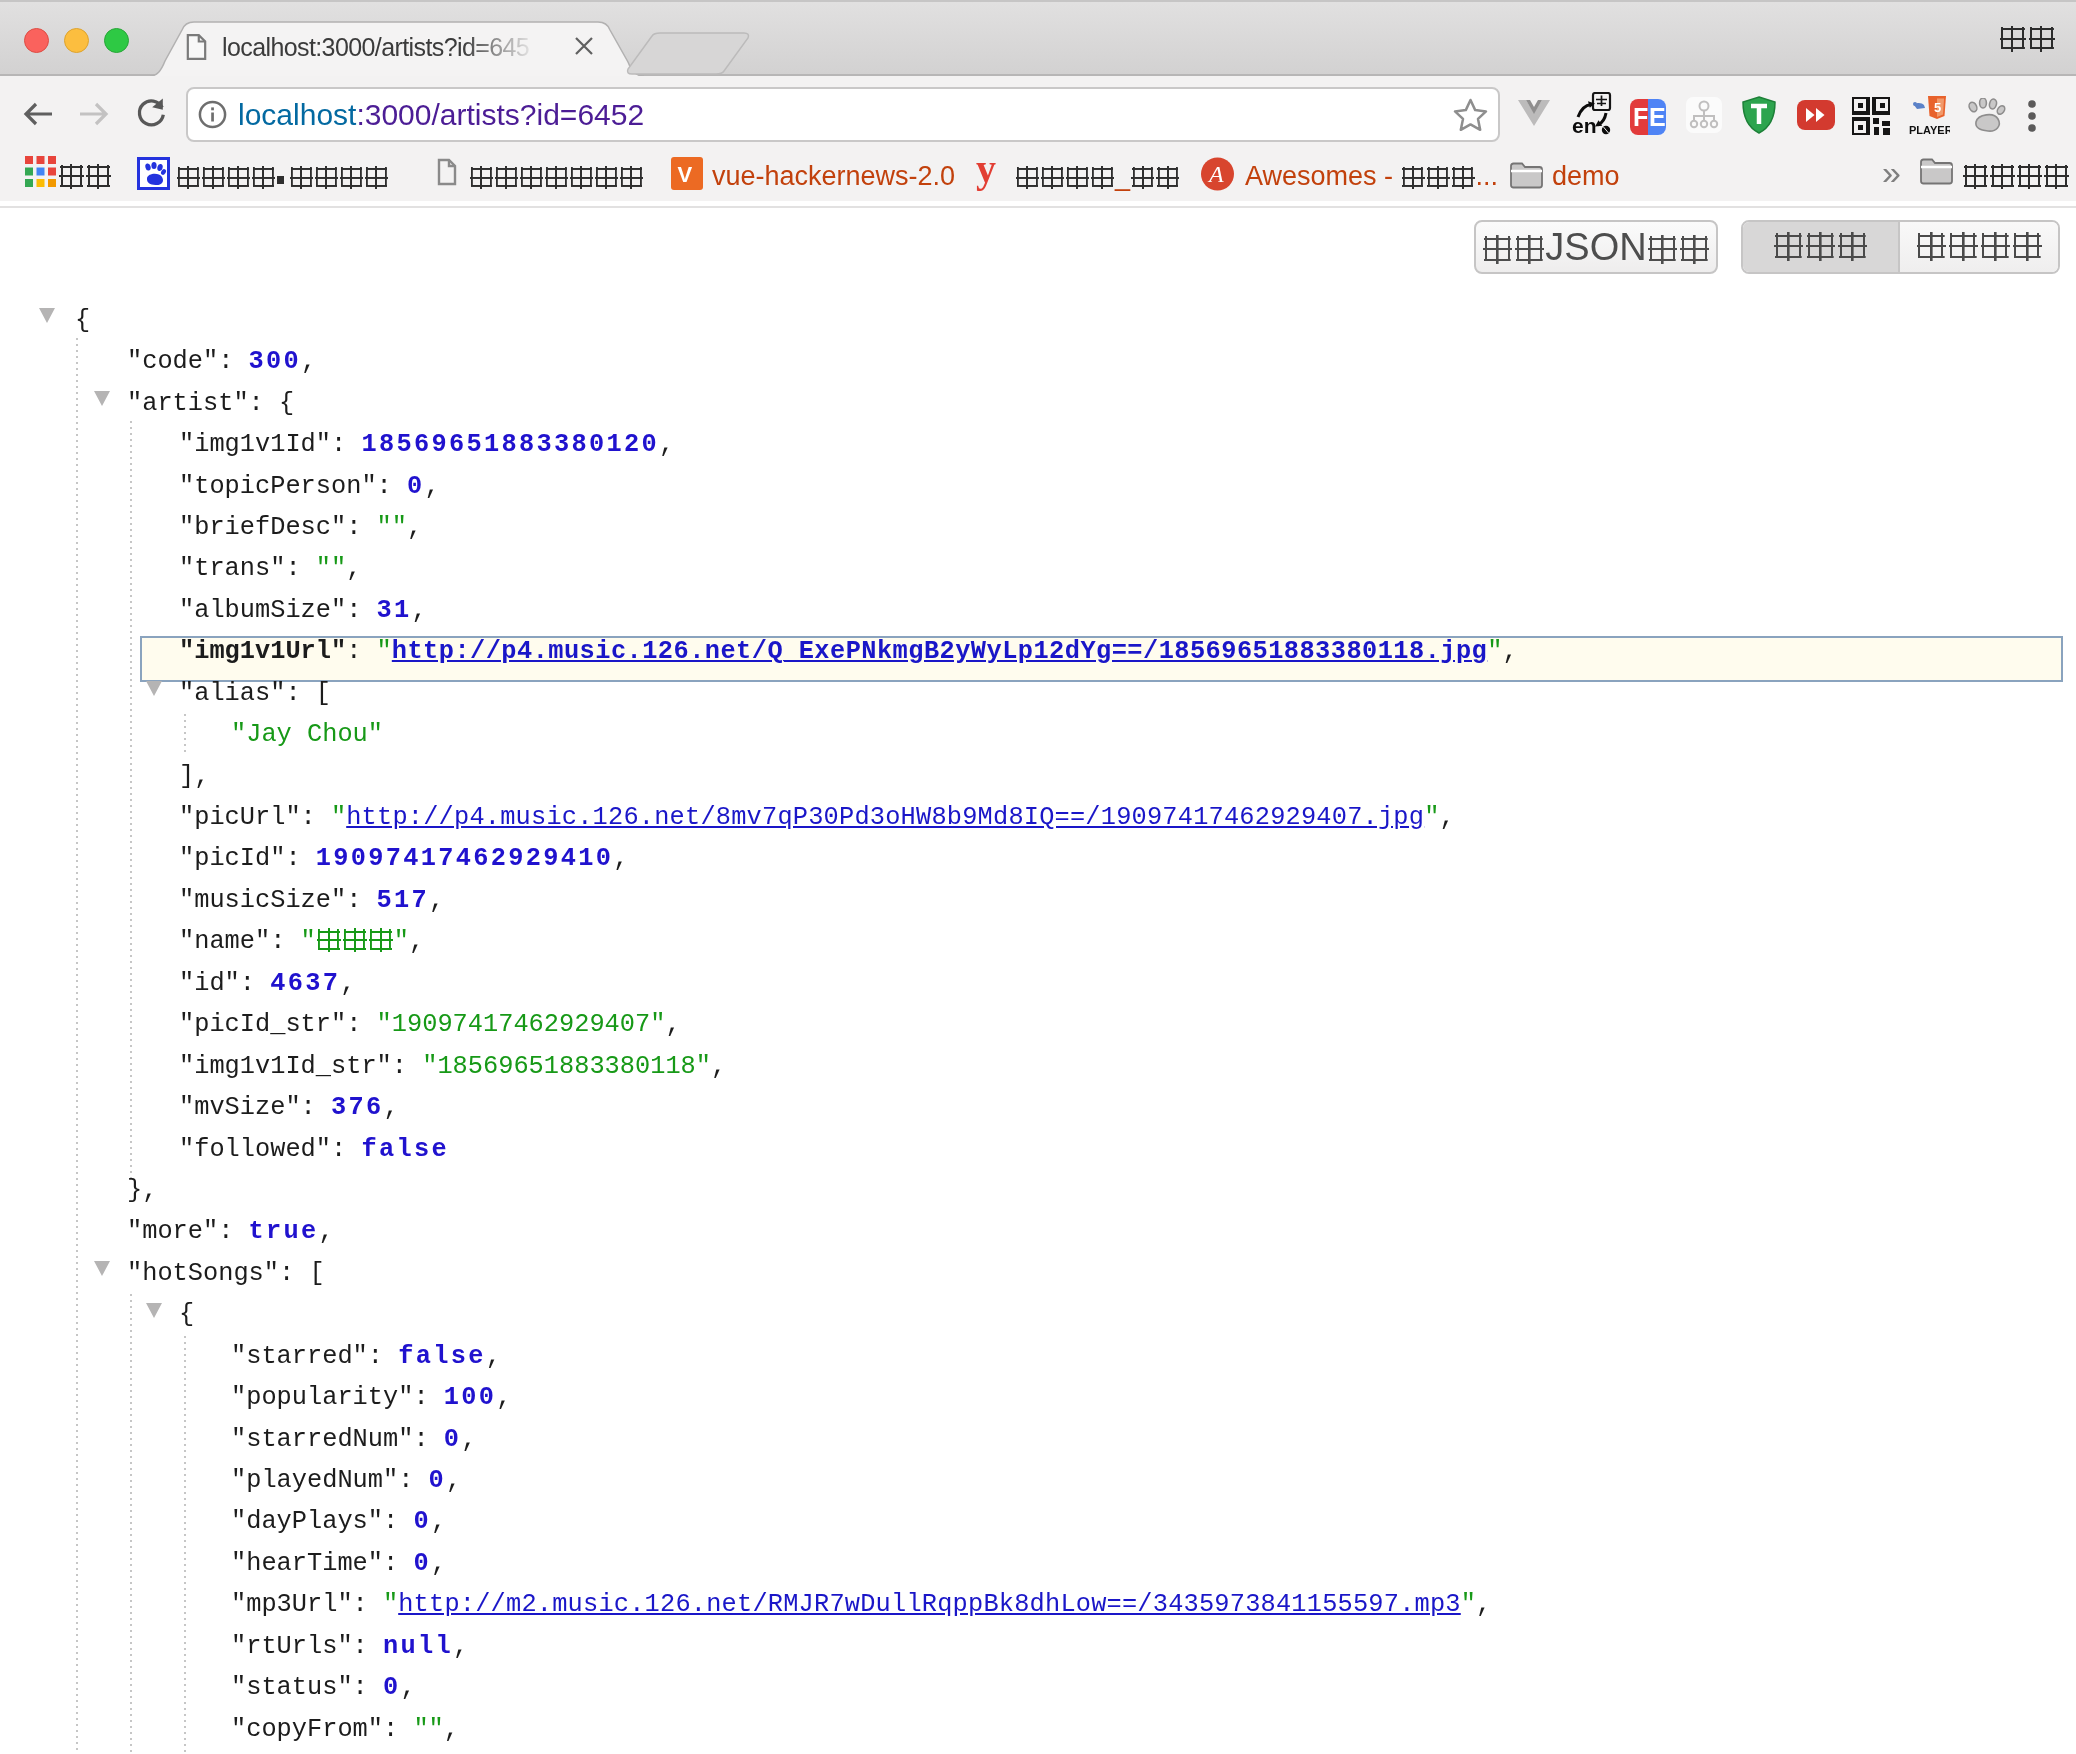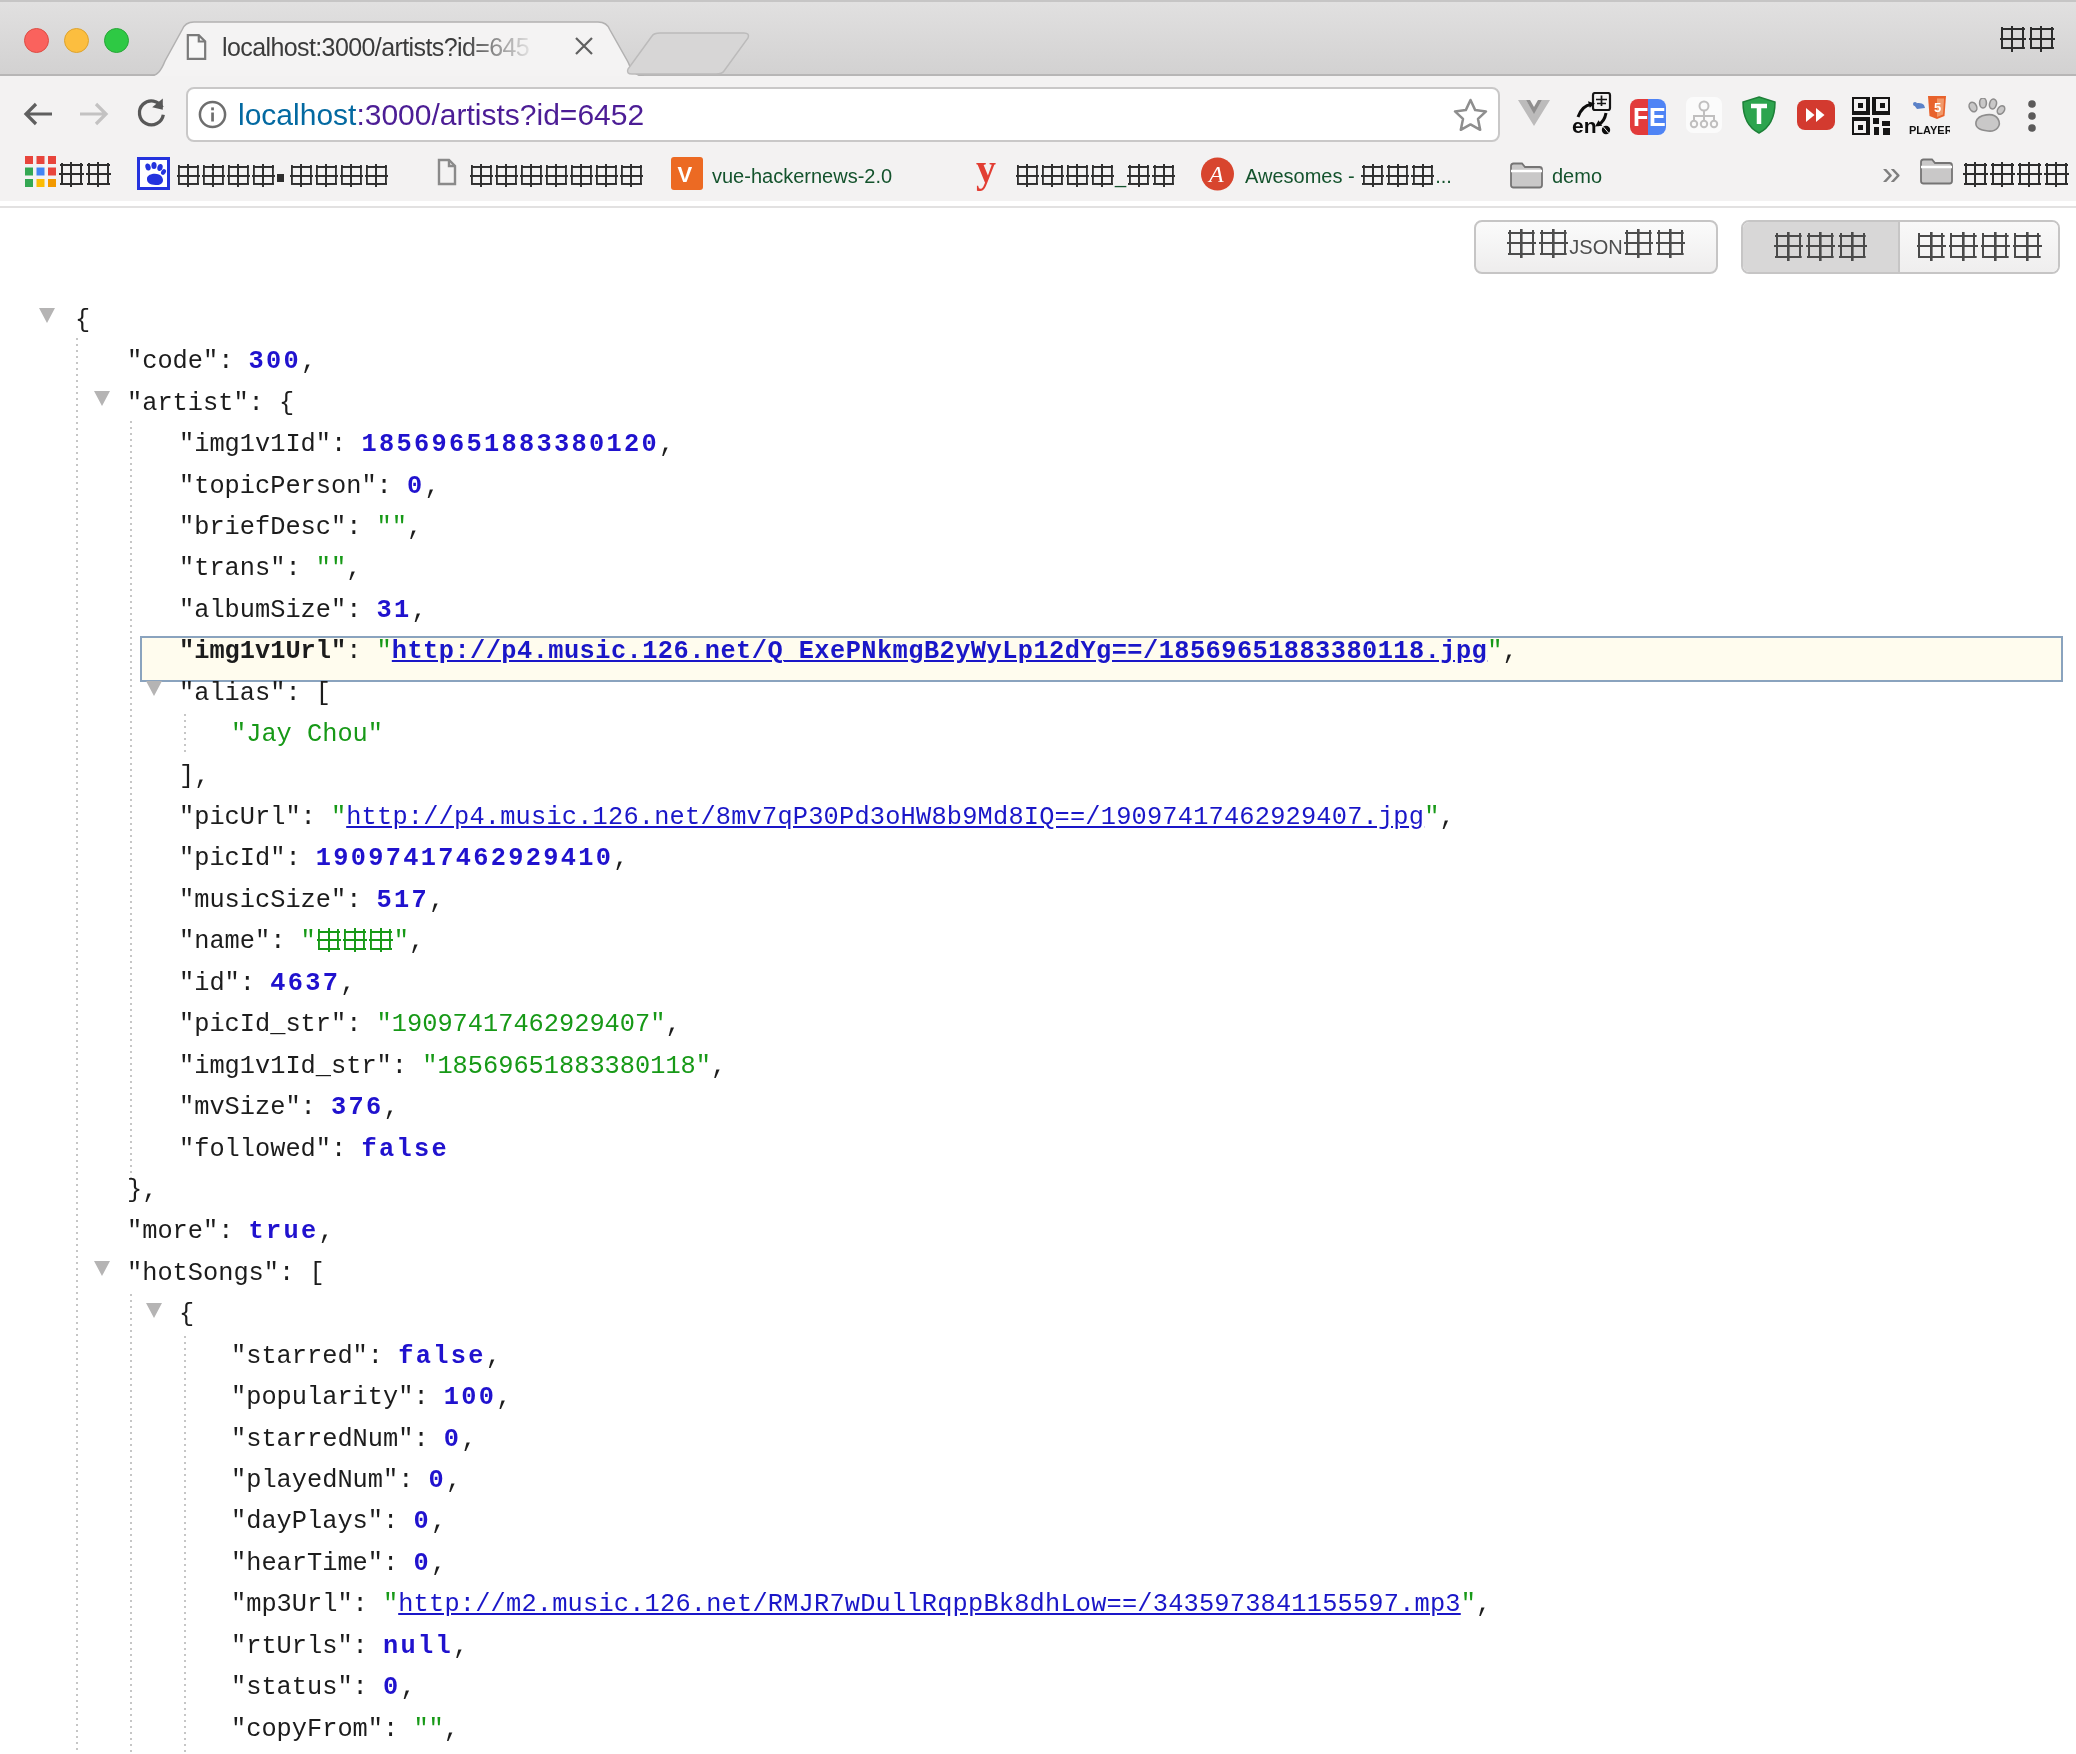--- a/index.html
+++ b/index.html
@@ -18,34 +18,34 @@
 #tabtitle{position:absolute;left:222px;top:29px;width:340px;height:36px;font-size:25px;letter-spacing:-0.6px;color:#3b3b3b;white-space:nowrap;overflow:hidden;line-height:36px}
 #tabfade{position:absolute;left:462px;top:29px;width:100px;height:36px;background:linear-gradient(to right,rgba(244,243,243,0),#f4f3f3 75%)}
 #newtab{position:absolute;left:620px;top:31px;width:136px;height:45px}
 #profile{position:absolute;left:1998px;top:26px;width:70px;height:30px}
 
 #omni{position:absolute;left:186px;top:87px;width:1314px;height:55px;background:#fff;border:2px solid #c9c8c8;border-radius:8px}
 #urltext{position:absolute;left:238px;top:99px;font-size:30px;line-height:32px;white-space:pre;color:#812f2f}
 #urltext b{font-weight:normal;color:#0369a1}
 #urltext span{color:#4c1d95}
 
-.bk{position:absolute;top:160px;height:32px;line-height:32px;font-size:20px;color:#14532d;white-space:nowrap}
+.bk{position:absolute;top:160px;height:32px;line-height:32px;font-size:27px;color:#c2410c;white-space:nowrap}
 
 .g{display:inline-block;vertical-align:-4px;background:
  linear-gradient(var(--c,#333),var(--c,#333)) 50% 0/9% 100%,
  linear-gradient(var(--c,#333),var(--c,#333)) 50% 10%/92% 8.5%,
  linear-gradient(var(--c,#333),var(--c,#333)) 50% 50%/100% 8.5%,
  linear-gradient(var(--c,#333),var(--c,#333)) 50% 90%/92% 8.5%,
  linear-gradient(var(--c,#333),var(--c,#333)) 7% 12%/8% 80%,
  linear-gradient(var(--c,#333),var(--c,#333)) 93% 12%/8% 80%;
  background-repeat:no-repeat}
 
 #content{position:absolute;left:0;top:208px;width:2076px;height:1546px;background:#fff}
 
-#btn1{position:absolute;left:1474px;top:220px;width:244px;height:54px;border:2px solid #c6c5c5;border-radius:8px;background:linear-gradient(#fbfbfb,#eeeded);color:#4d4d4d;font-size:20px;text-align:center;line-height:50px}
+#btn1{position:absolute;left:1474px;top:220px;width:244px;height:54px;border:2px solid #c6c5c5;border-radius:8px;background:linear-gradient(#fbfbfb,#eeeded);color:#4d4d4d;font-size:38px;text-align:center;line-height:50px}
 #seg{position:absolute;left:1741px;top:220px;width:319px;height:54px;border:2px solid #c6c5c5;border-radius:8px;overflow:hidden;display:flex}
 #seg .s1{width:157px;height:100%;background:#d8d7d7;border-right:2px solid #c6c5c5;text-align:center;line-height:50px;font-size:31px;color:#4a4a4a}
 #seg .s2{flex:1;height:100%;background:linear-gradient(#f9f9f9,#efeeee);text-align:center;line-height:50px;font-size:31px;color:#4a4a4a}
 
 #json{position:absolute;left:0;top:299.8px;width:2076px;font-family:"Liberation Mono",monospace;font-size:25.33px;color:#1c1c1c}
 .ln{height:41.44px;line-height:41.44px;white-space:pre;position:relative;z-index:2}
 .L0{padding-left:75px}.L1{padding-left:127px}.L2{padding-left:179px}.L3{padding-left:231px}
 .n{color:#2012ce;font-weight:bold;letter-spacing:2.3px}
 .s{color:#179917}
 .q{color:#179917}

